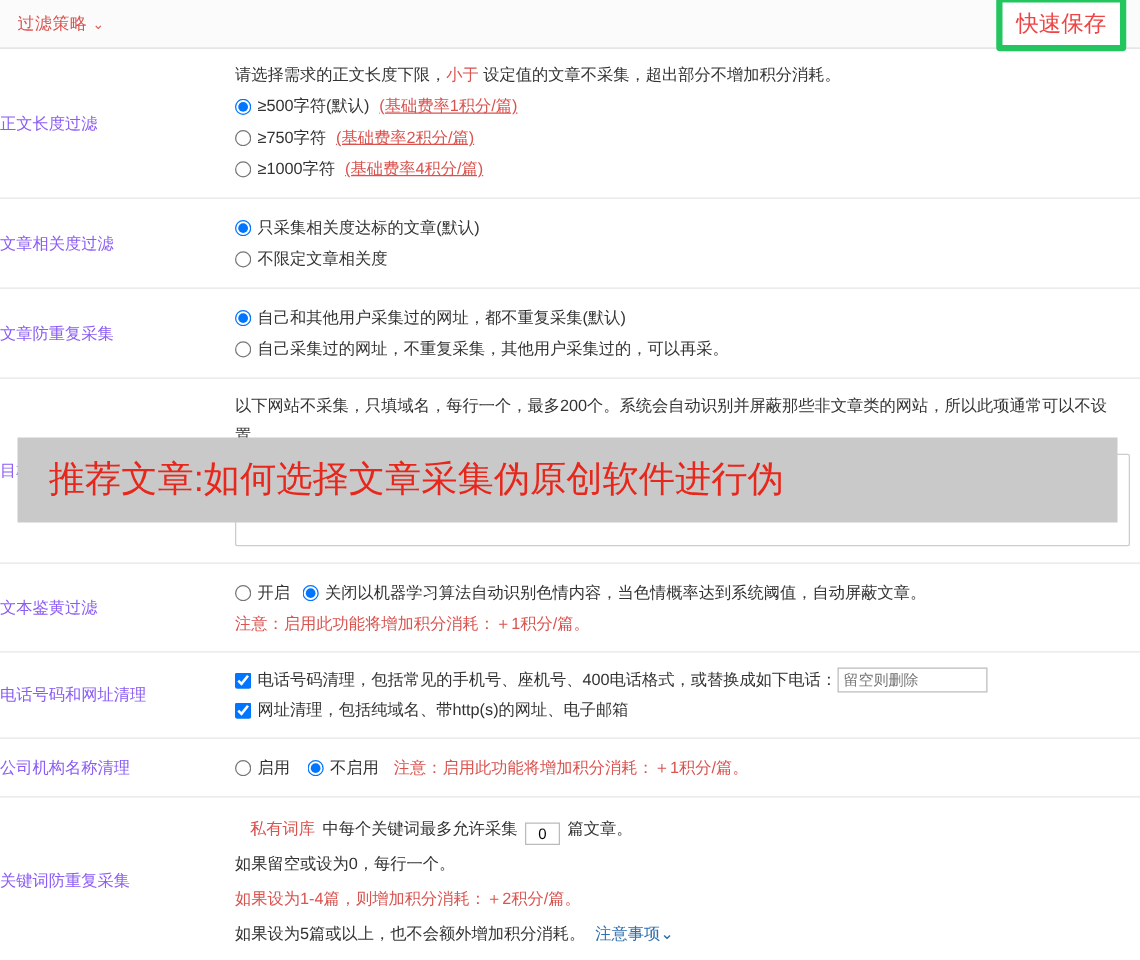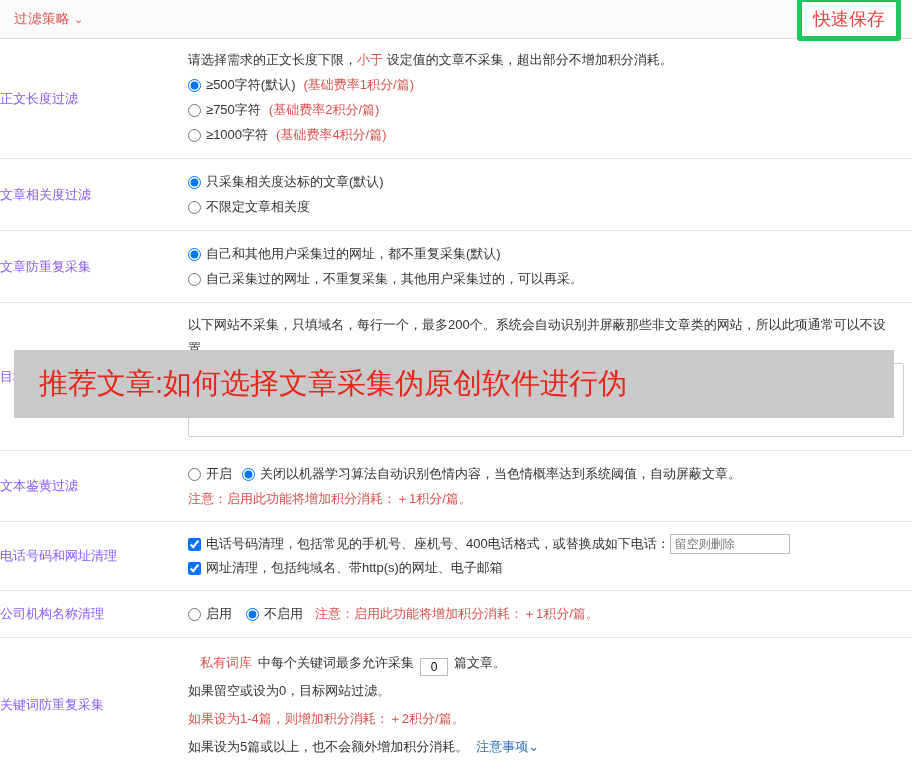--- a/index.html
+++ b/index.html
@@ -92,21 +92,21 @@
     line-height: 24px;
     margin: 1px 0;
   }
   input[type="radio"], input[type="checkbox"] {
     margin: 0 5px 0 0;
     vertical-align: middle;
   }
   .red { color: #d9534f; }
   .blue { color: #2f6fad; }
   .note-red { color: #d9534f; }
-  .small-gap { margin-left: 8px; }
+  .small-gap { margin-left: 8px; text-decoration: underline; }
   textarea.target-sites {
     width: 716px;
     height: 74px;
     border: 1px solid #ccc;
     border-radius: 2px;
     resize: none;
     font-family: "Liberation Sans", sans-serif;
     font-size: 13px;
     padding: 4px 6px;
     box-sizing: border-box;
@@ -282,21 +282,21 @@
     <tr>
       <td class="label">关键词防重复采集</td>
       <td class="field">
         <div class="kw-line">
           <span class="red" style="margin-left:12px;">私有词库</span>
           <span style="margin-left:6px;">中每个关键词最多允许采集</span>
           <input type="text" class="num-box" style="margin: 0px 6px;" value="0">
           <span>篇文章。</span>
         </div>
         <div class="kw-line">
-          <span>如果留空或设为0，目标网站过滤。</span>
+          <span>如果留空或设为0，每行一个。</span>
         </div>
         <div class="kw-line note-red">
           <span>如果设为1-4篇，则增加积分消耗：＋2积分/篇。</span>
         </div>
         <div class="kw-line">
           <span>如果设为5篇或以上，也不会额外增加积分消耗。</span>
           <span class="blue" style="margin-left:8px;">注意事项</span>
           <span class="blue">⌄</span>
         </div>
       </td>

